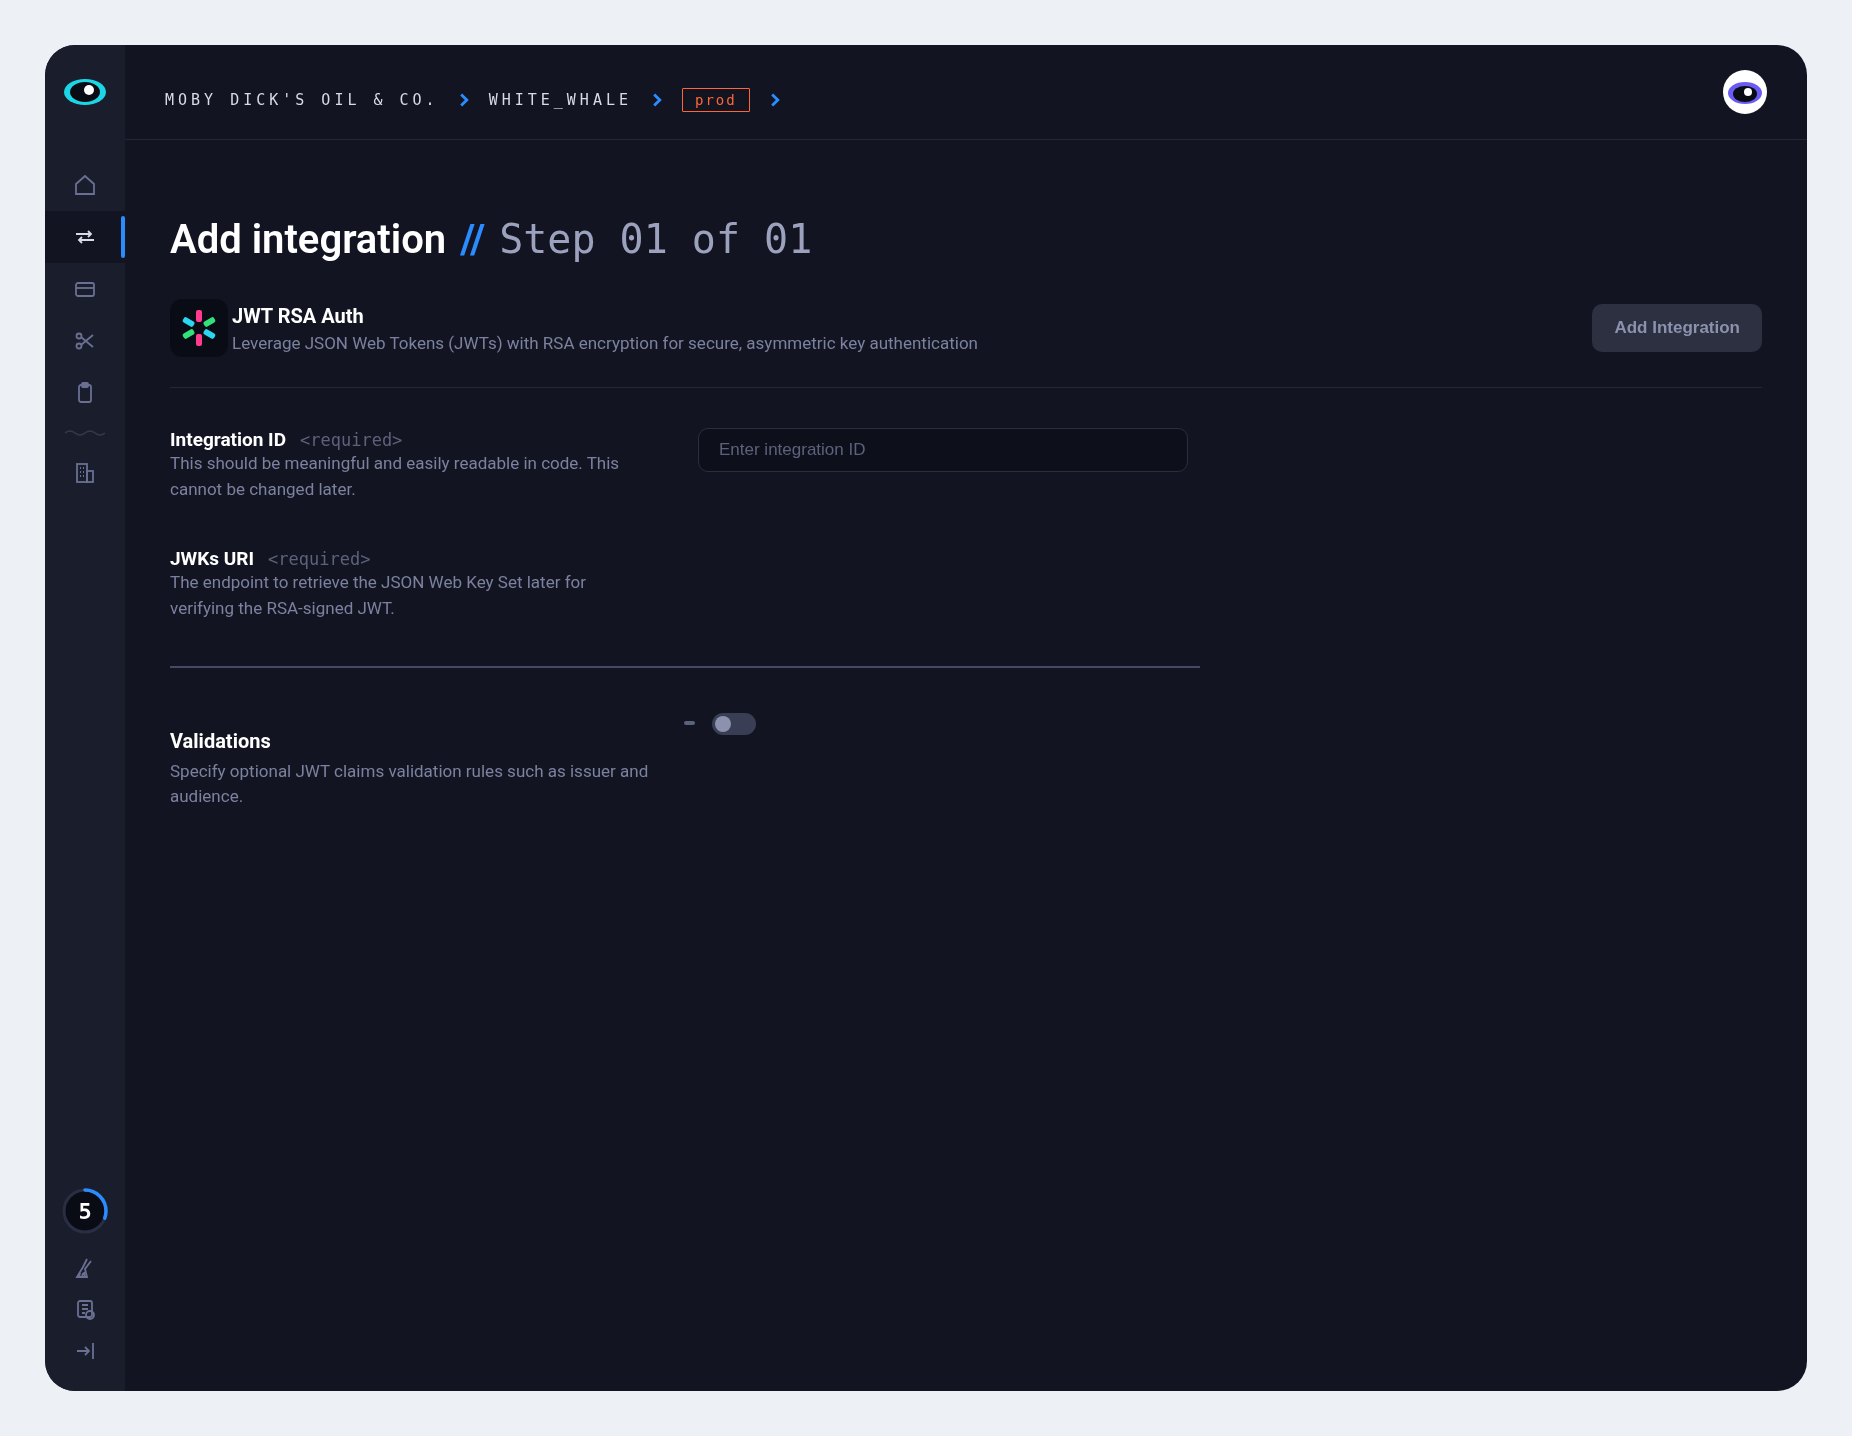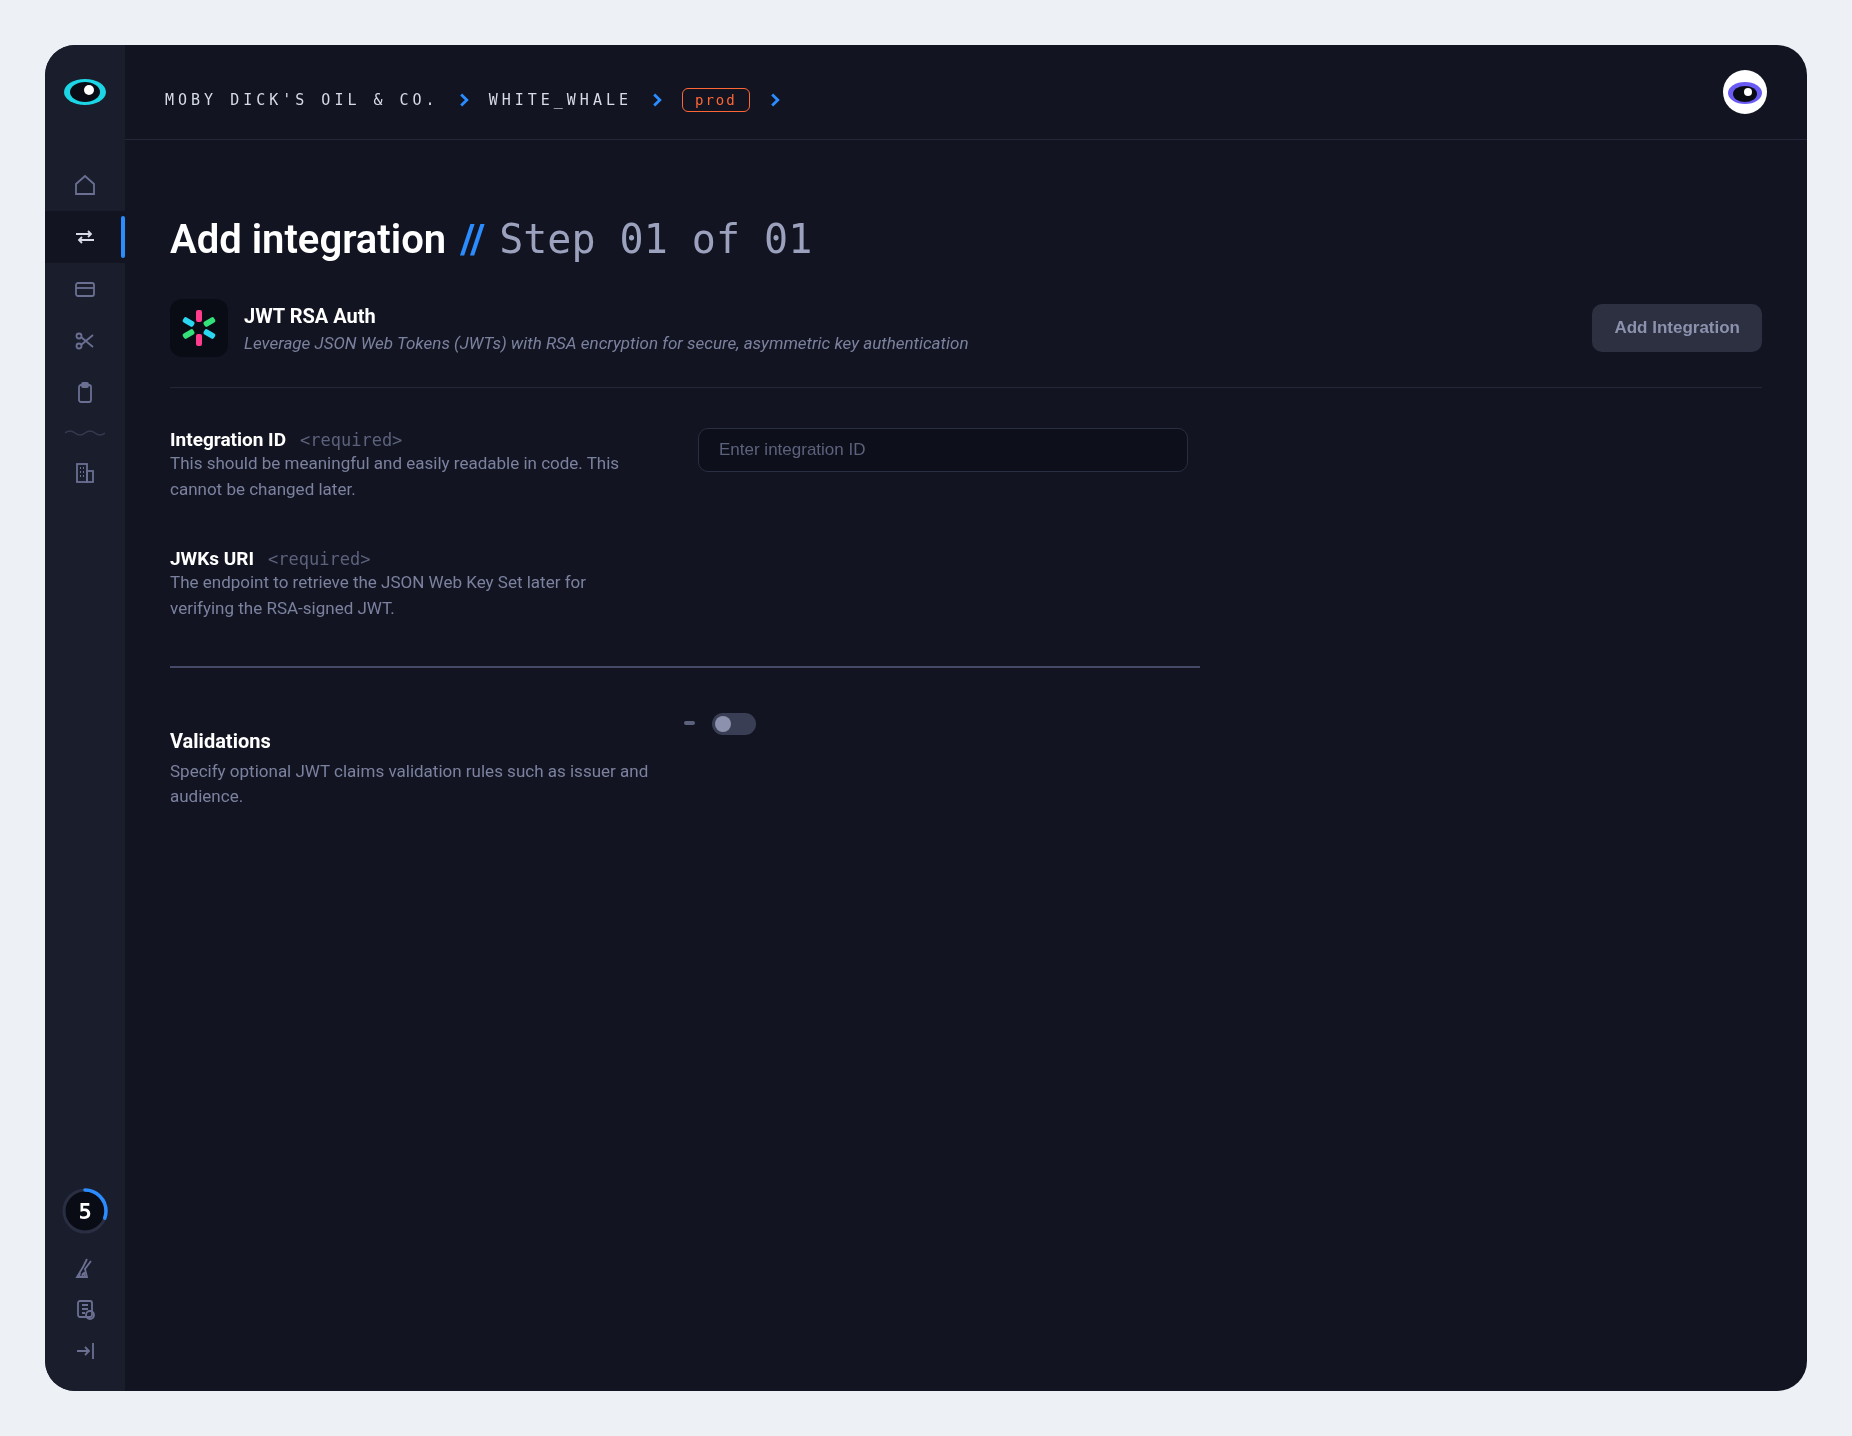--- a/index.html
+++ b/index.html
@@ -133,21 +133,21 @@
     .chevron-sep {
       width: 14px;
       height: 14px;
       color: #2a8cff;
       flex-shrink: 0;
     }
     .env-pill {
       border: 1.5px solid #ff6636;
       color: #ff6636;
       padding: 3px 12px;
-      border-radius: 6px;
+      border-radius: 1px;
       letter-spacing: 2px;
       text-transform: lowercase;
       font-size: 14px;
     }
     .topbar-spacer { flex: 1; }
     .avatar-eye {
       width: 44px;
       height: 44px;
       border-radius: 50%;
       background: #fff;
@@ -168,37 +168,37 @@
       display: flex;
       align-items: baseline;
       gap: 14px;
       margin-bottom: 36px;
     }
     .step-sep { color: #2a8cff; font-weight: 700; }
     .step-num { font-weight: 400; font-family: 'SF Mono', Menlo, monospace; color: #9ca2be; margin-top: 28px; }
     .integration-header {
       display: flex;
       align-items: center;
-      gap: 16px;
+      gap: 4px;
       padding-bottom: 30px;
       border-bottom: 1px solid #242738;
       margin-bottom: 40px;
     }
     .integ-icon {
       width: 58px;
       height: 58px;
       border-radius: 12px;
       background: #0a0c15;
       display: flex;
       align-items: center;
       justify-content: center;
     }
     .integ-text { flex: 1; }
     .integ-title { font-size: 20px; font-weight: 700; color: #fff; margin-bottom: 5px; }
-    .integ-desc { font-size: 17px; color: #7b819f; font-style: italic; }
+    .integ-desc { font-size: 17px; color: #7b819f; }
     .add-button {
       background: #2c3041;
       color: #8c92ad;
       border: none;
       padding: 14px 22px;
       border-radius: 10px;
       font-size: 17px;
       font-weight: 600;
       cursor: not-allowed;
     }

